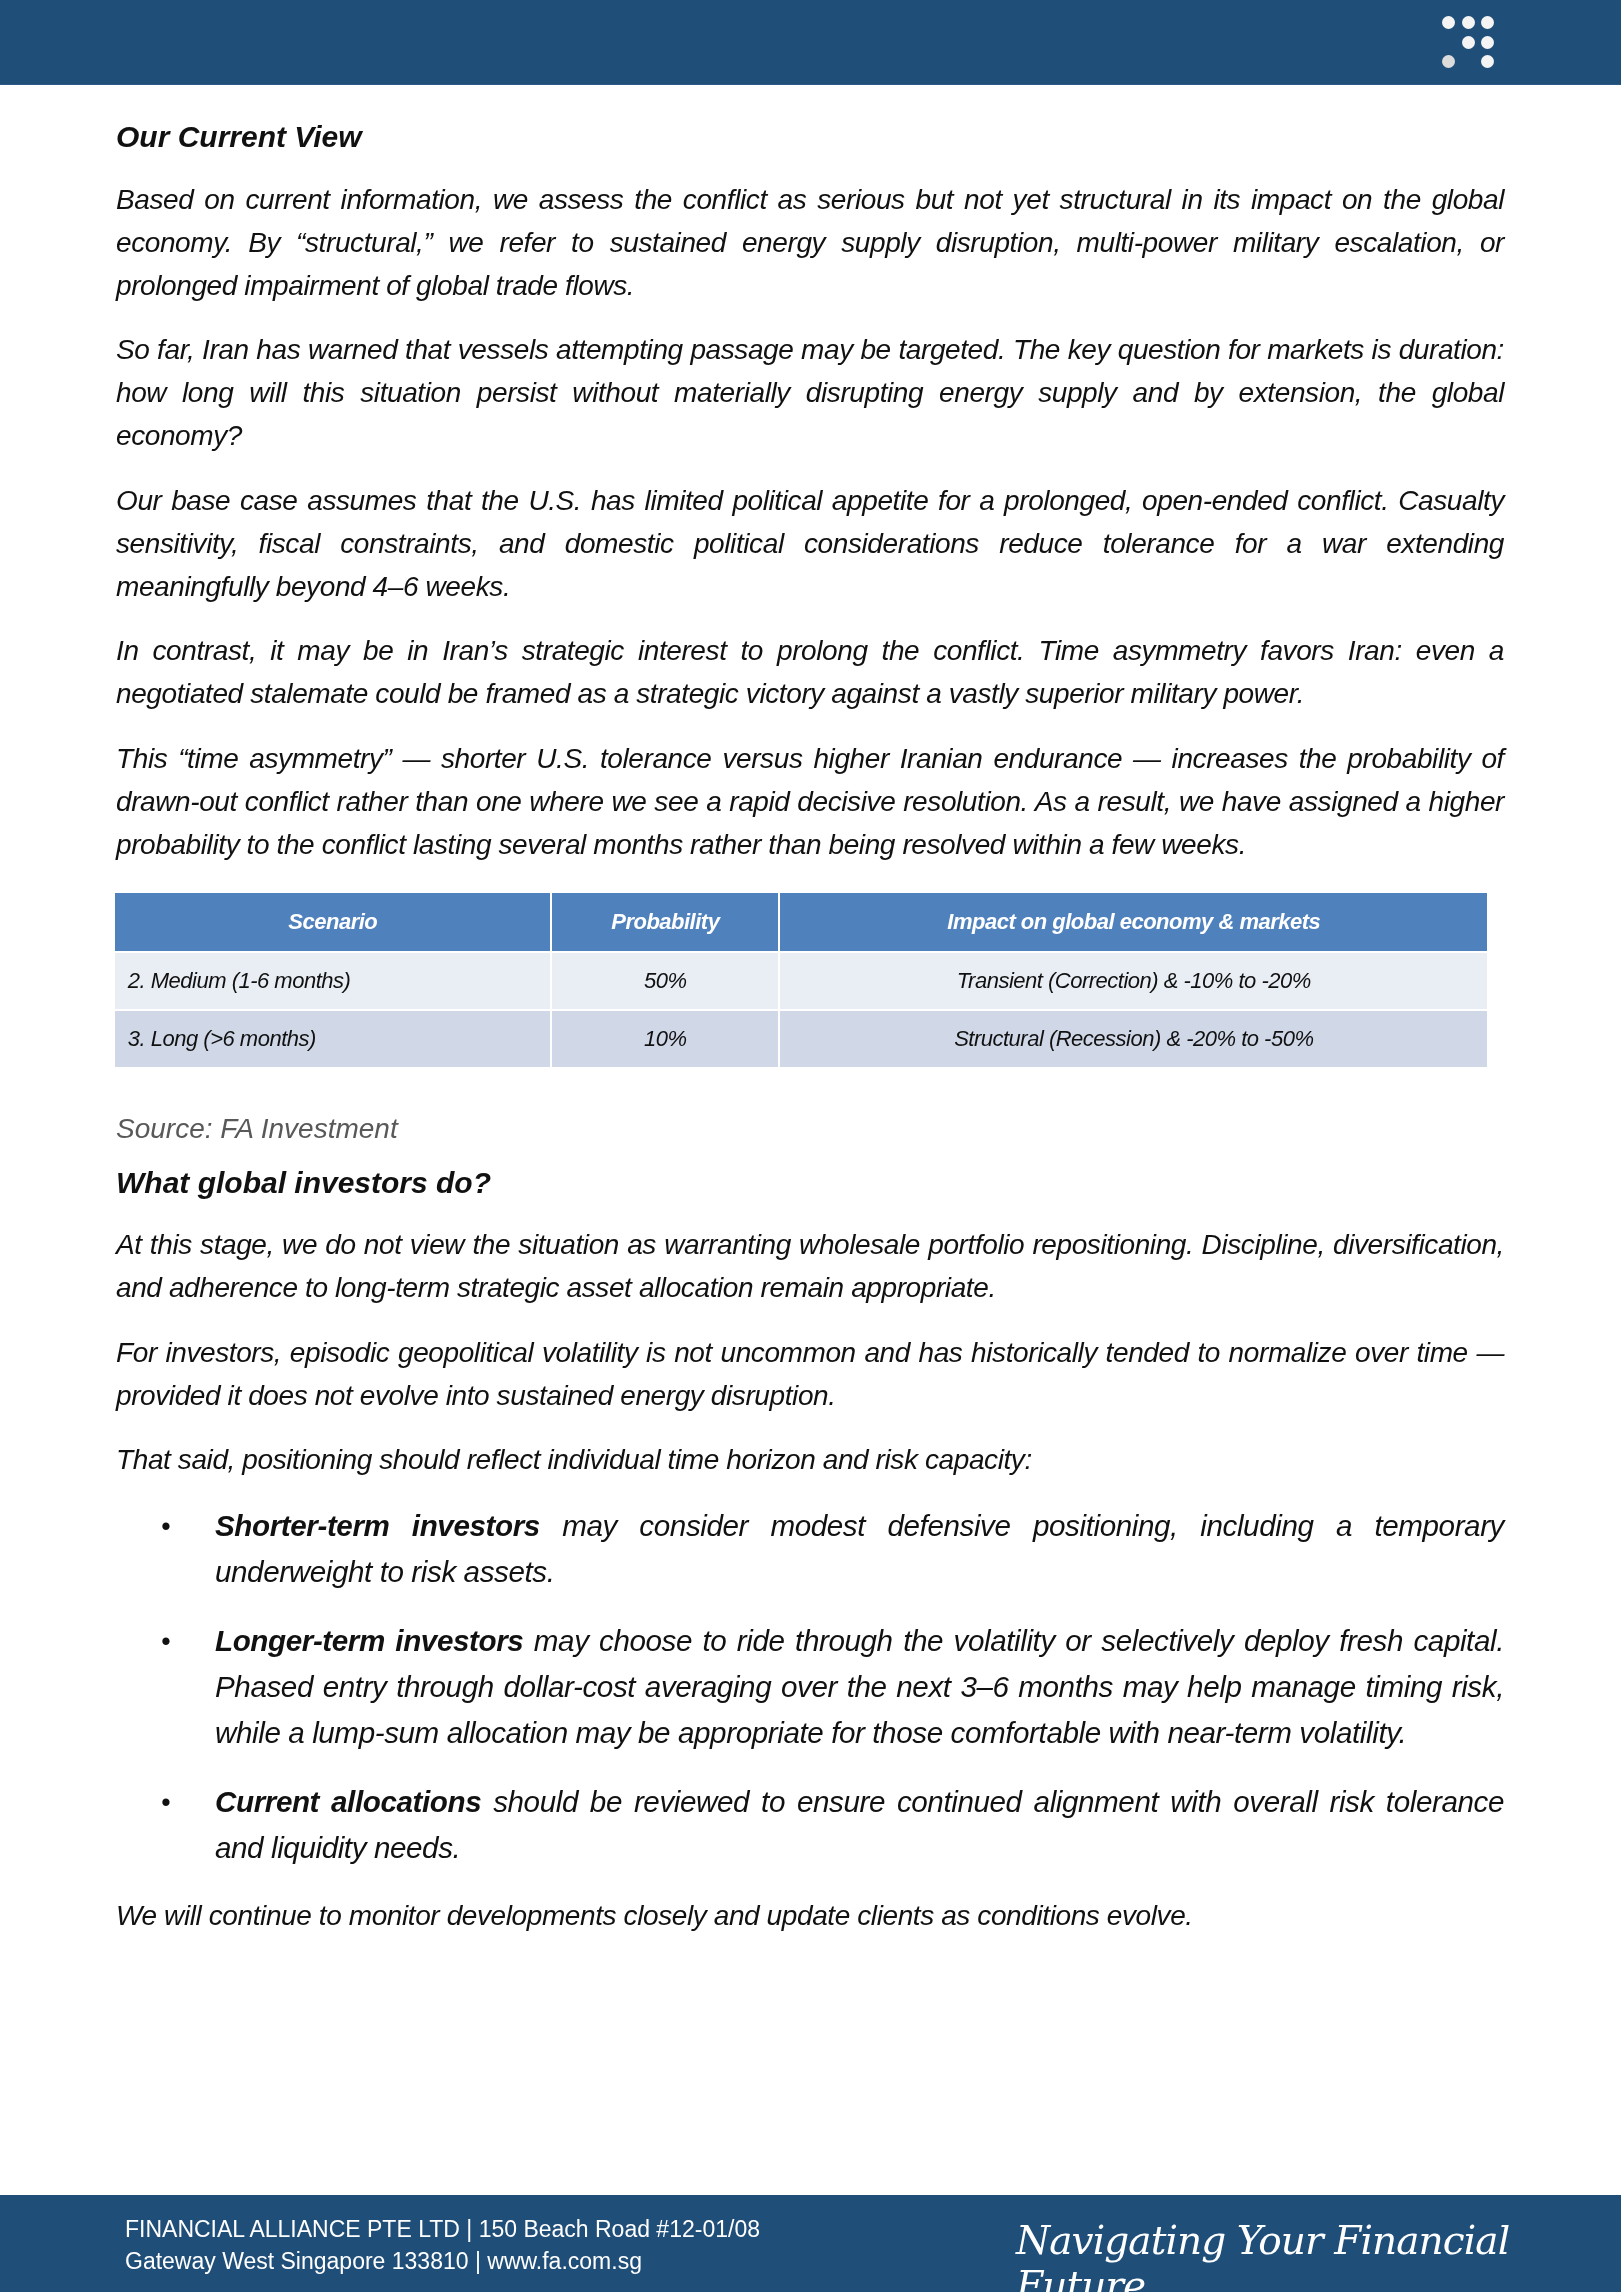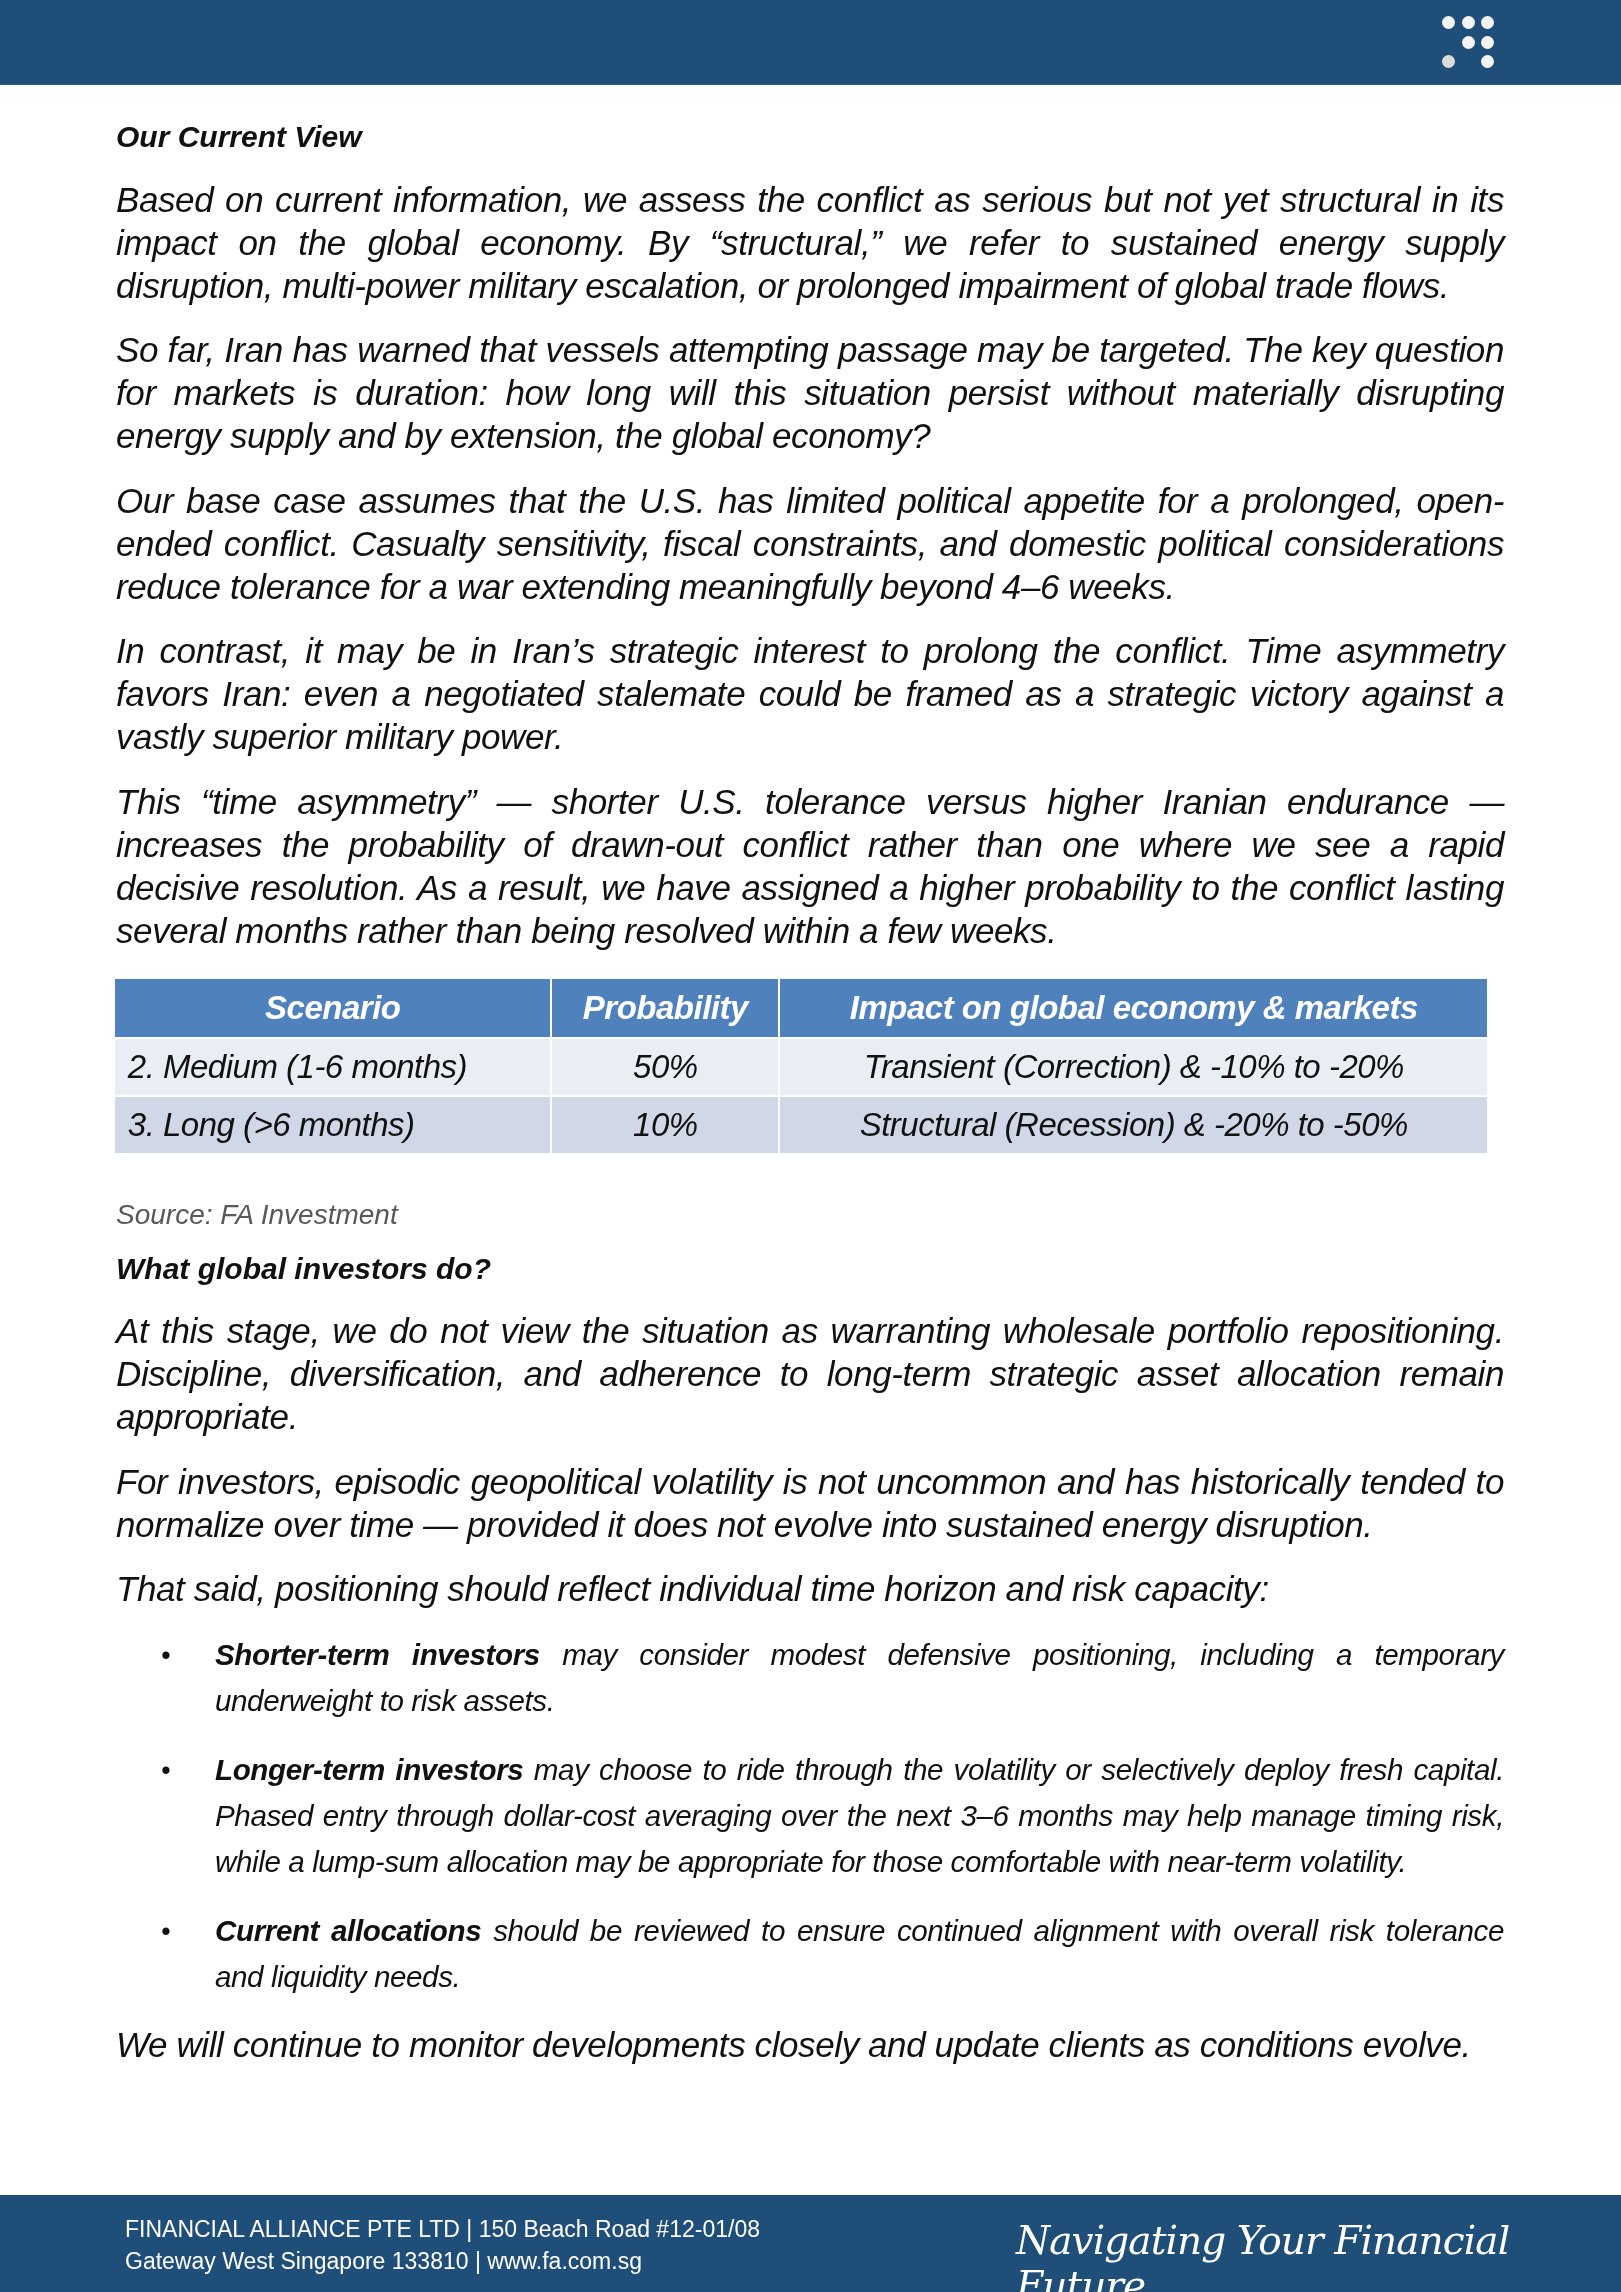--- a/index.html
+++ b/index.html
@@ -29,29 +29,29 @@
   .content {
     position: absolute; left: 116px; top: 115px;
     width: 1388px;
     font-style: italic;
   }
   .h {
     font-weight: bold; font-size: 30px; line-height: 43px;
     margin: 0 0 19.7px 0;
   }
   .p {
-    font-size: 35px; line-height: 43px;
+    font-size: 28px; line-height: 43px;
     text-align: justify; margin: 0 0 21.5px 0;
     letter-spacing: -0.4px;
   }
   table.scen {
     border-collapse: separate; border-spacing: 2.7px;
     margin: 25px 0 0 -2.7px;
     width: 1376px;
-    font-size: 33px;
+    font-size: 22px;
   }
   table.scen th {
     background: #4f81bd; color: #ffffff;
     font-weight: bold; height: 56px; text-align: center;
     letter-spacing: -0.5px;
   }
   table.scen td {
     height: 56px; padding: 0 12.5px; letter-spacing: -0.5px;
   }
   table.scen tr.odd td { background: #d0d8e8; }

